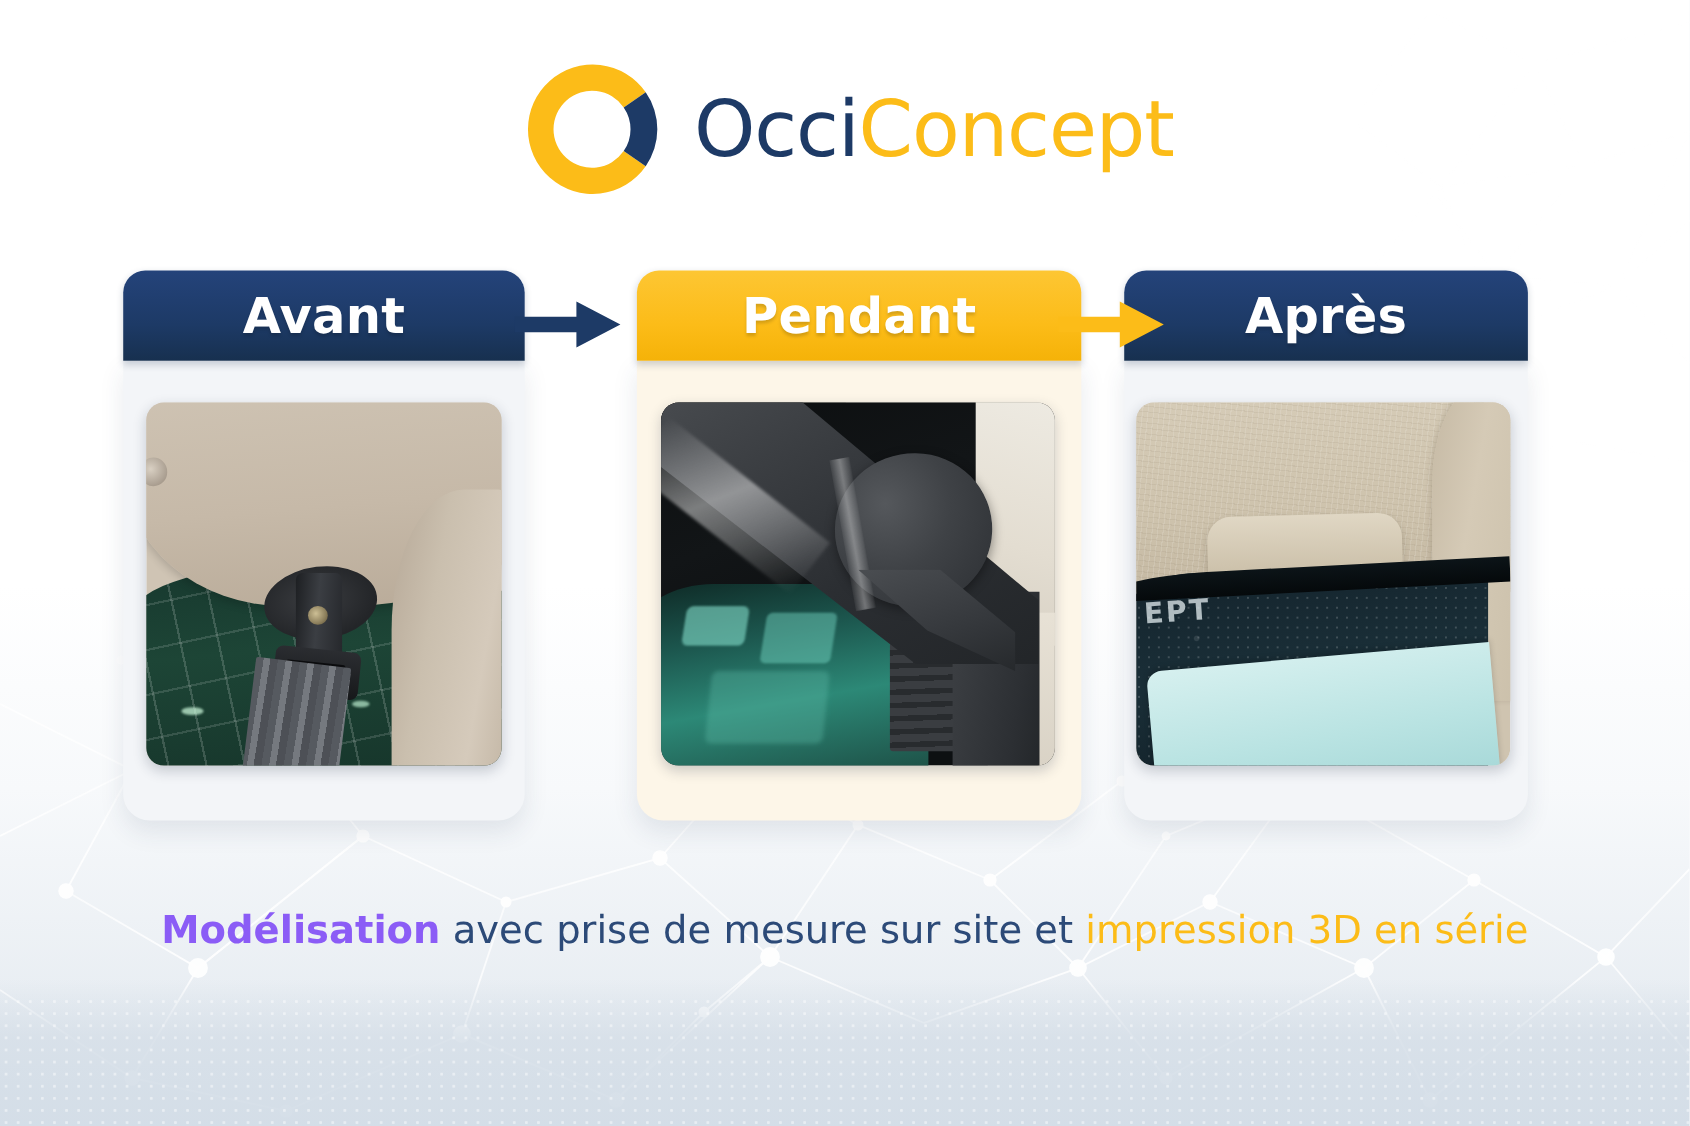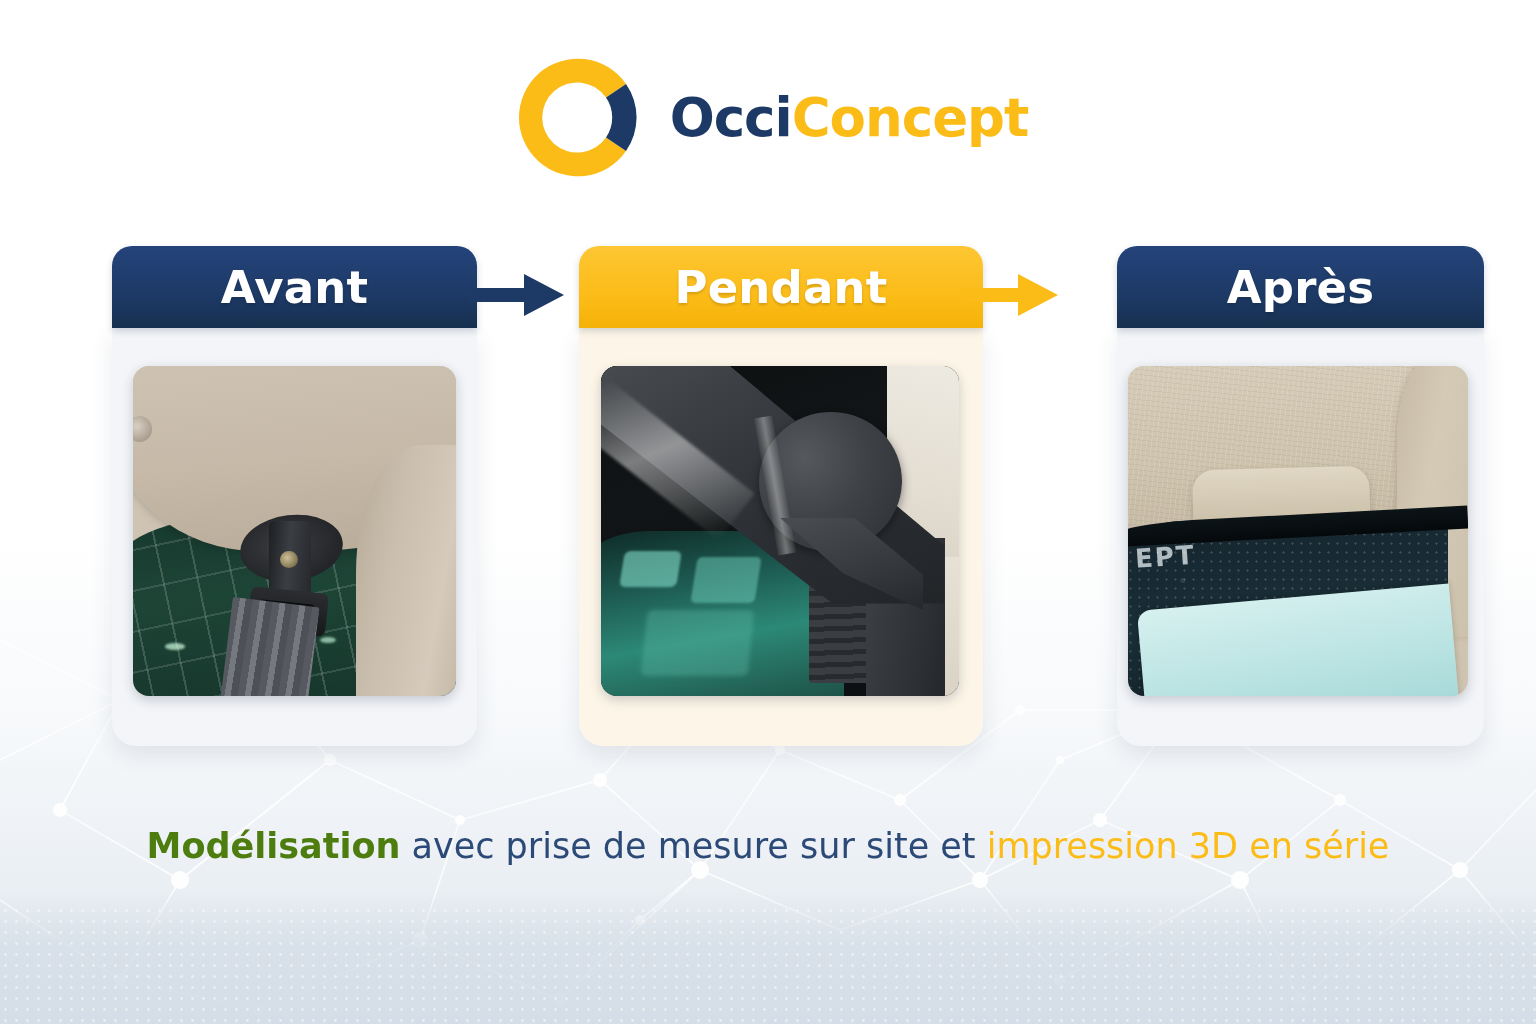--- a/index.html
+++ b/index.html
@@ -30,21 +30,21 @@
     opacity:.55;
   }
 
   
   #logo-block {
     position:absolute; left:0; right:0; top:42px; height:150px; z-index:3;
     display:flex; align-items:center; justify-content:center; gap:22px;
   }
   #logo-mark { width:140px; height:145px; flex:0 0 auto; }
   #logo-word {
-    font-size:53px; font-weight:700; letter-spacing:-1px;
+    font-size:71px; font-weight:400; letter-spacing:-1px;
     line-height:1; white-space:nowrap; user-select:none;
     font-family:"DejaVu Sans", sans-serif;
     text-align:center;
   }
   #logo-word .occi    { color:#1d3a66; }
   #logo-word .concept { color:#fcbc18; }
 
   
   #stage { position:absolute; left:0; top:0; width:1536px; height:1024px; z-index:2; }
 
@@ -74,21 +74,21 @@
   
   .arrow { position:absolute; z-index:4; }
 
   
   #caption {
     position:absolute; left:0; right:0; top:826px; z-index:3;
     text-align:center; font-size:35px; line-height:1.15;
     font-family:"DejaVu Sans", sans-serif;
     white-space:nowrap;
   }
-  #caption .bold   { color:#4d7c0f; font-weight:700; }
+  #caption .bold   { color:#8b5cf6; font-weight:700; }
   #caption .normal { color:#2c4a78; font-weight:400; }
   #caption .accent { color:#fcbc18; font-weight:400; }
 
   
   .p1-glass {
     position:absolute; left:-4%; top:44%; width:108%; height:60%;
     background:
       repeating-linear-gradient(78deg, rgba(255,255,255,0.16) 0 2px, rgba(255,255,255,0) 2px 34px),
       repeating-linear-gradient(168deg, rgba(255,255,255,0.13) 0 2px, rgba(255,255,255,0) 2px 40px),
       linear-gradient(175deg,#17382e 0%,#1d4536 40%,#16342a 100%);
@@ -453,21 +453,21 @@
         <div class="p2-part-ridge"></div>
         <div class="p2-part-arm"></div>
       </div>
     </div>
   </div>
 
   <svg class="arrow" style="left:962px; top:268px; width:100px; height:54px;" viewBox="0 0 100 54">
     <path d="M0 20 H56 V6 L96 27 L56 48 V34 H0 Z" fill="#fcbc18"></path>
   </svg>
 
-  <div class="card" style="left:1117px; top:246px; width:367px; height:500px;">
+  <div class="card" style="left:1022px; top:246px; width:367px; height:500px;">
     <div class="card-body" style="height:418px; background:#f3f5f8;"></div>
     <div class="card-head" style="background:linear-gradient(180deg,#24437a 0%,#1d3a66 60%,#17304f 100%);">
       <span class="card-head-label">Après</span>
     </div>
     <div class="photo" style="left:11px; top:120px; width:340px; height:330px;">
       <div class="photo-inner" style="background:#cfc4b0;">
         <div class="p3-headliner"></div>
         <div class="p3-pillar"></div>
         <div class="p3-cover"></div>
         <div class="p3-darkglass"></div>

